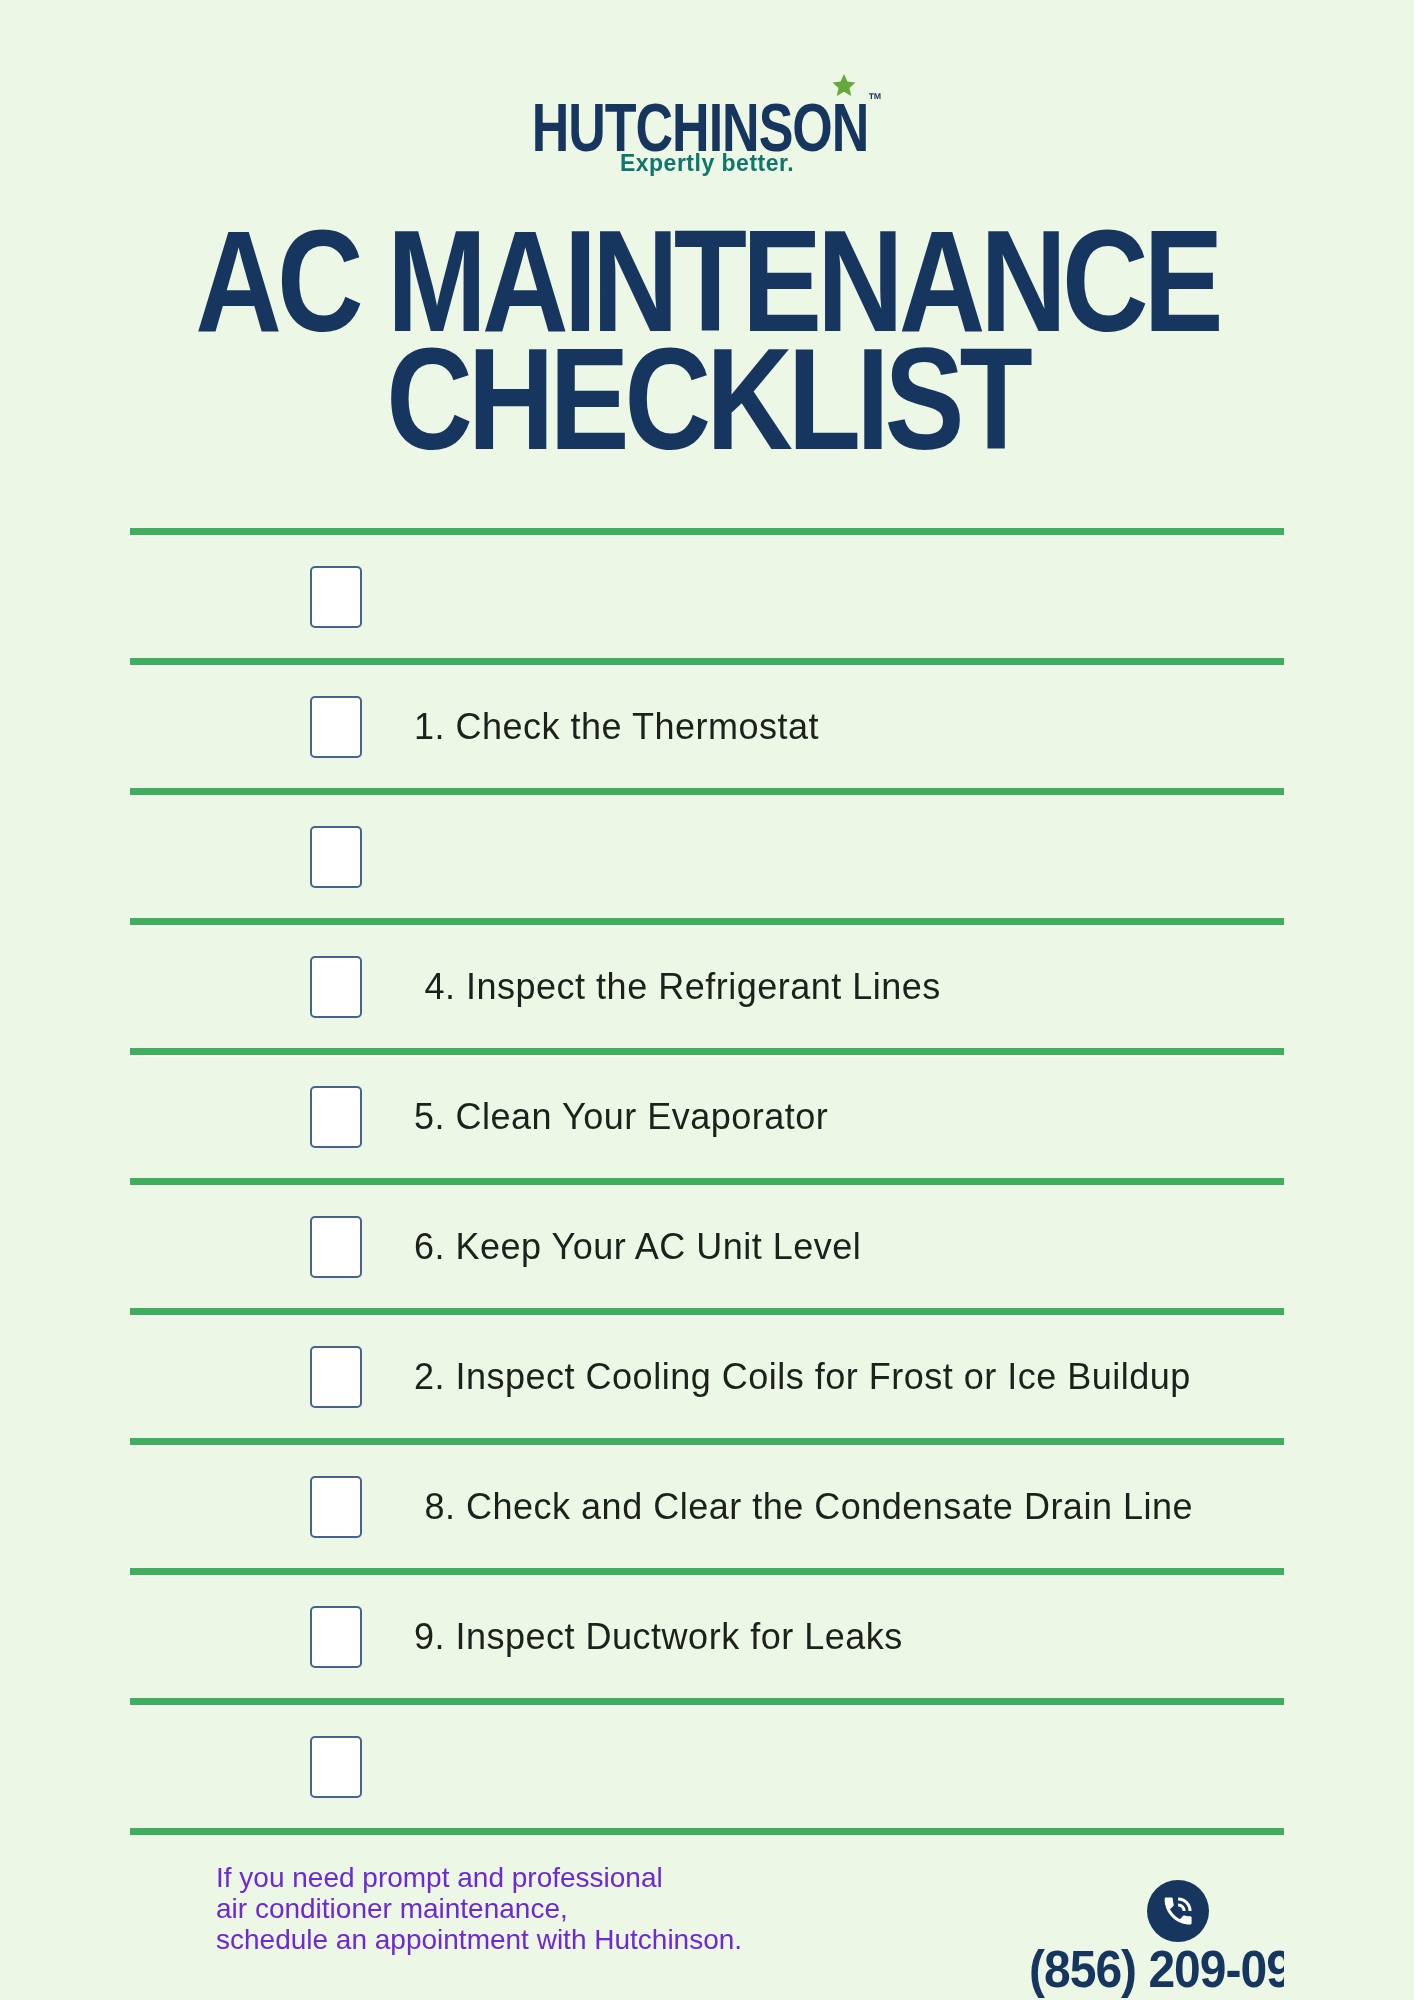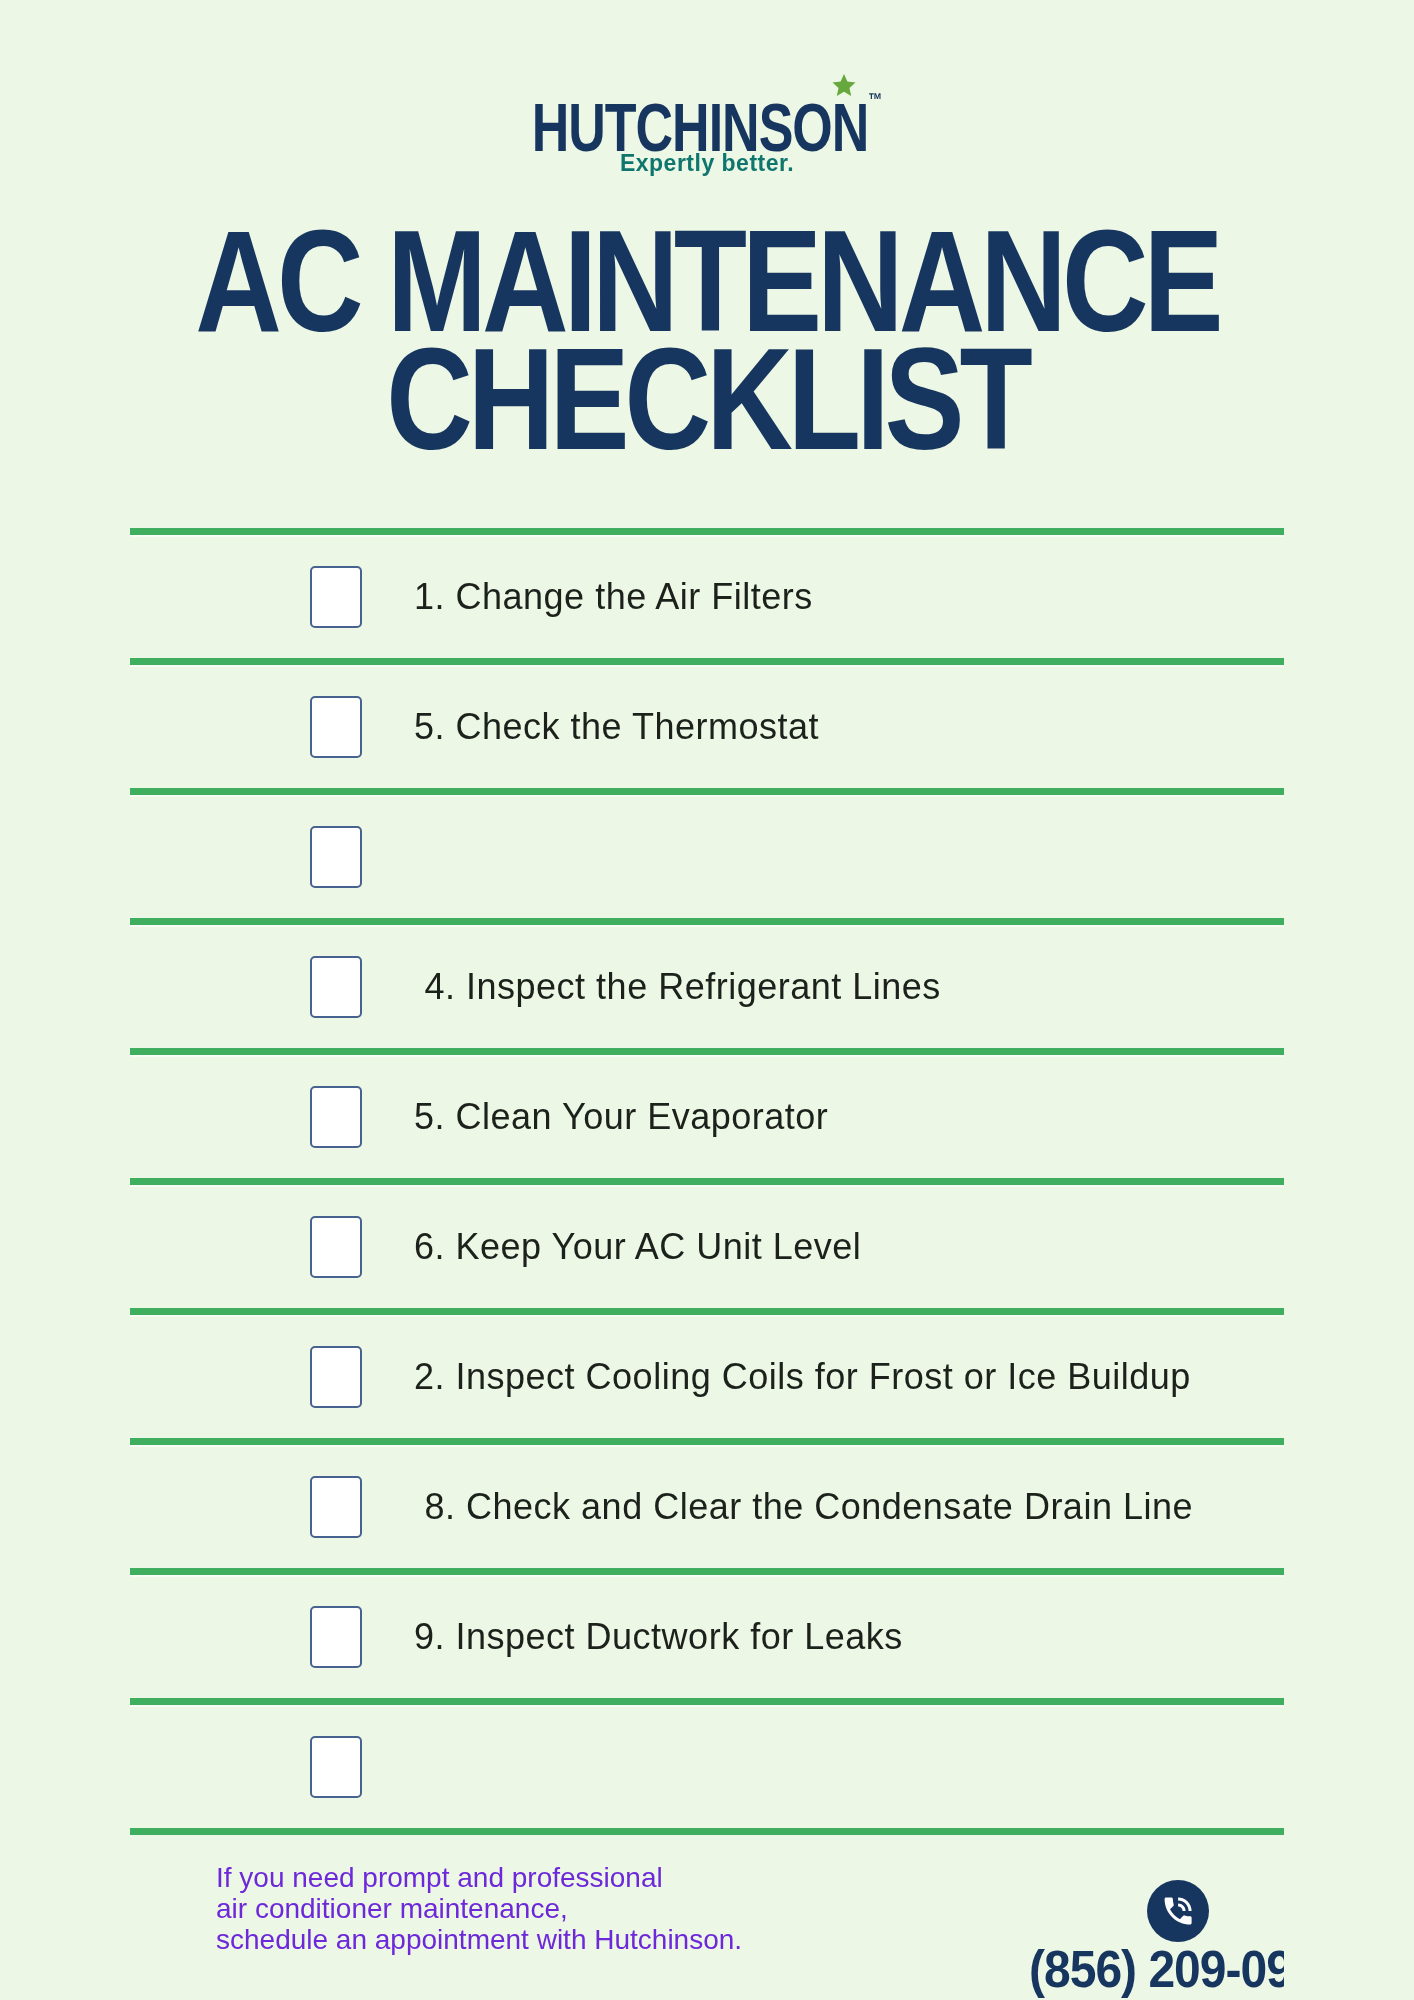--- a/index.html
+++ b/index.html
@@ -145,25 +145,24 @@
   <div class="tagline">Expertly better.</div>
 
   <h1 class="title">
     <span>AC MAINTENANCE</span>
     <span>CHECKLIST</span>
   </h1>
 
   <div class="checklist">
     <div class="row">
       <div class="checkbox"></div>
-      <div class="item-label">1. Change the Air Filters</div>
-    </div>
-    <div class="row">
-      <div class="checkbox"></div>
-      <div class="item-label">5. Check the Thermostat</div>
+    </div>
+    <div class="row">
+      <div class="checkbox"></div>
+      <div class="item-label">1. Check the Thermostat</div>
     </div>
     <div class="row">
       <div class="checkbox"></div>
     </div>
     <div class="row">
       <div class="checkbox"></div>
       <div class="item-label"> 4. Inspect the Refrigerant Lines</div>
     </div>
     <div class="row">
       <div class="checkbox"></div>

